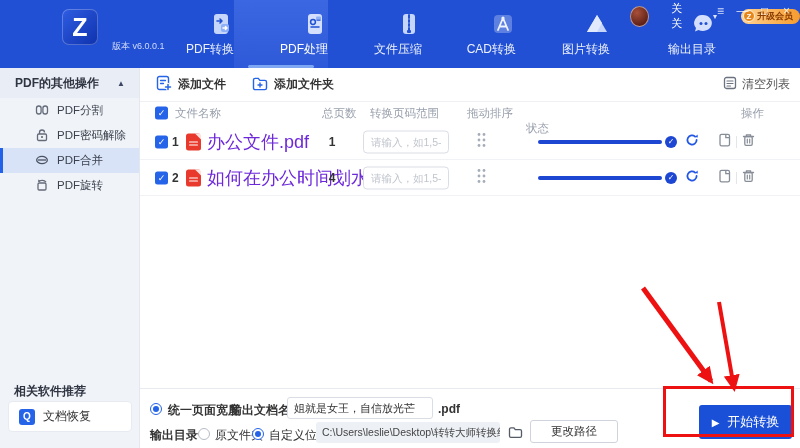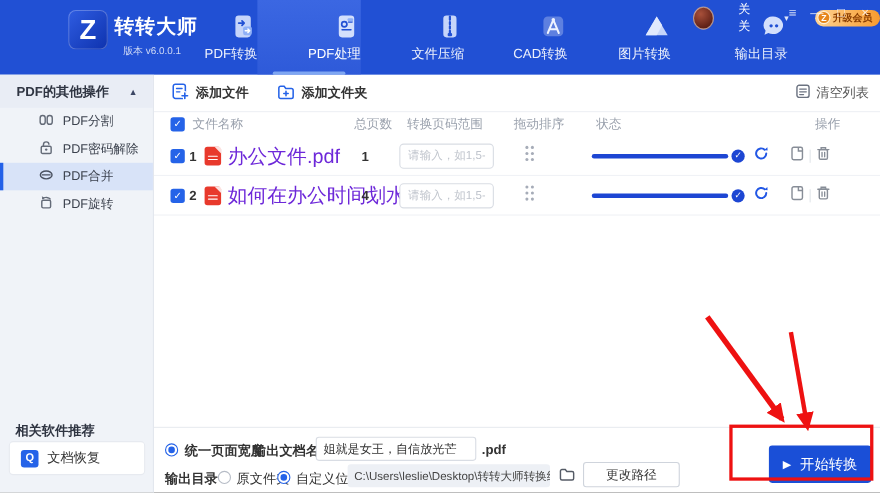--- a/index.html
+++ b/index.html
@@ -49,21 +49,21 @@
   .recommend-label{font-size:12px;color:#333;}
 
   
   .main{position:absolute;left:140px;top:68px;width:660px;height:320px;background:#fff;}
   .toolbar{position:relative;height:34px;border-bottom:1px solid #eef0f4;display:flex;align-items:center;padding-left:16px;gap:26px;}
   .tool-btn{display:flex;align-items:center;gap:6px;font-size:12px;font-weight:700;color:#333;cursor:pointer;}
   .clear-btn{position:absolute;right:10px;display:flex;align-items:center;gap:5px;font-size:12px;color:#555;cursor:pointer;}
   .thead{position:relative;height:22px;color:#9aa1ad;font-size:11.5px;}
   .thead span,.thead .cb{position:absolute;top:50%;transform:translateY(-50%);}
   .h-check{left:15px;} .h-name{left:35px;} .h-pages{left:182px;} .h-range{left:230px;}
-  .h-drag{left:327px;} .h-status{left:402px;} .h-actions{left:577px;margin-left:24px;}
+  .h-drag{left:327px;} .h-status{left:386px;margin-top:15px;} .h-actions{left:577px;margin-left:24px;}
   .row{position:relative;height:36px;border-bottom:1px solid #f0f2f6;}
   .row>*{position:absolute;top:50%;transform:translateY(-50%);}
   .cb{width:13px;height:13px;background:#2563e8;border-radius:2.5px;color:#fff;font-size:9px;line-height:13px;text-align:center;cursor:pointer;}
   .c-check{left:15px;} .c-idx{left:32px;font-size:12px;font-weight:700;color:#333;}
   .pdf-icon{left:46px;width:15px;height:17px;background:#e8392c;border-radius:2.5px;}
   .pdf-icon::after{content:"";position:absolute;right:0;top:0;border-style:solid;border-width:0 6px 6px 0;border-color:transparent #fff transparent transparent;opacity:.85;}
   .pdf-icon::before{content:"";position:absolute;left:3px;top:8px;width:9px;height:1.6px;background:#fff;border-radius:1px;box-shadow:0 3px 0 #fff;}
   .c-name{left:67px;font-size:18px;font-weight:400;color:#6d28d9;white-space:nowrap;}
   .c-pages{left:182px;width:20px;text-align:center;font-size:12px;font-weight:700;color:#333;}
   .range-input{left:223px;width:86px;height:23px;border:1px solid #d9dde4;border-radius:4px;padding:0 7px;font-size:10.5px;color:#333;outline:none;}
@@ -102,21 +102,20 @@
   .annot-rect{position:absolute;left:663px;top:386px;width:131px;height:51px;border:3px solid #ee1111;z-index:50;pointer-events:none;}
   .annot-svg{position:absolute;left:0;top:0;z-index:60;pointer-events:none;}
 </style>
 </head>
 <body>
 
 <div class="app">
 
   <div class="topbar">
     <div class="logo-box">Z</div>
-    <div class="app-title">转转大师</div>
     <div class="app-version">版本 v6.0.0.1</div>
 
     <div class="tabs">
       <div class="tab">
         <span>
             <svg width="26" height="26" viewBox="0 0 26 26">
               <rect x="6" y="3" width="14" height="20" rx="3" fill="#c6d5fa"></rect>
               <path d="M9 10 h5 M14 10 l-2-2 M14 10 l-2 2" stroke="#2150d4" stroke-width="1.6" fill="none" stroke-linecap="round"></path>
               <rect x="13" y="13" width="8" height="8" rx="2" fill="#8fb0f7"></rect>
               <path d="M15 17 h4 M19 17 l-1.6-1.6 M19 17 l-1.6 1.6" stroke="#fff" stroke-width="1.4" fill="none" stroke-linecap="round"></path>

